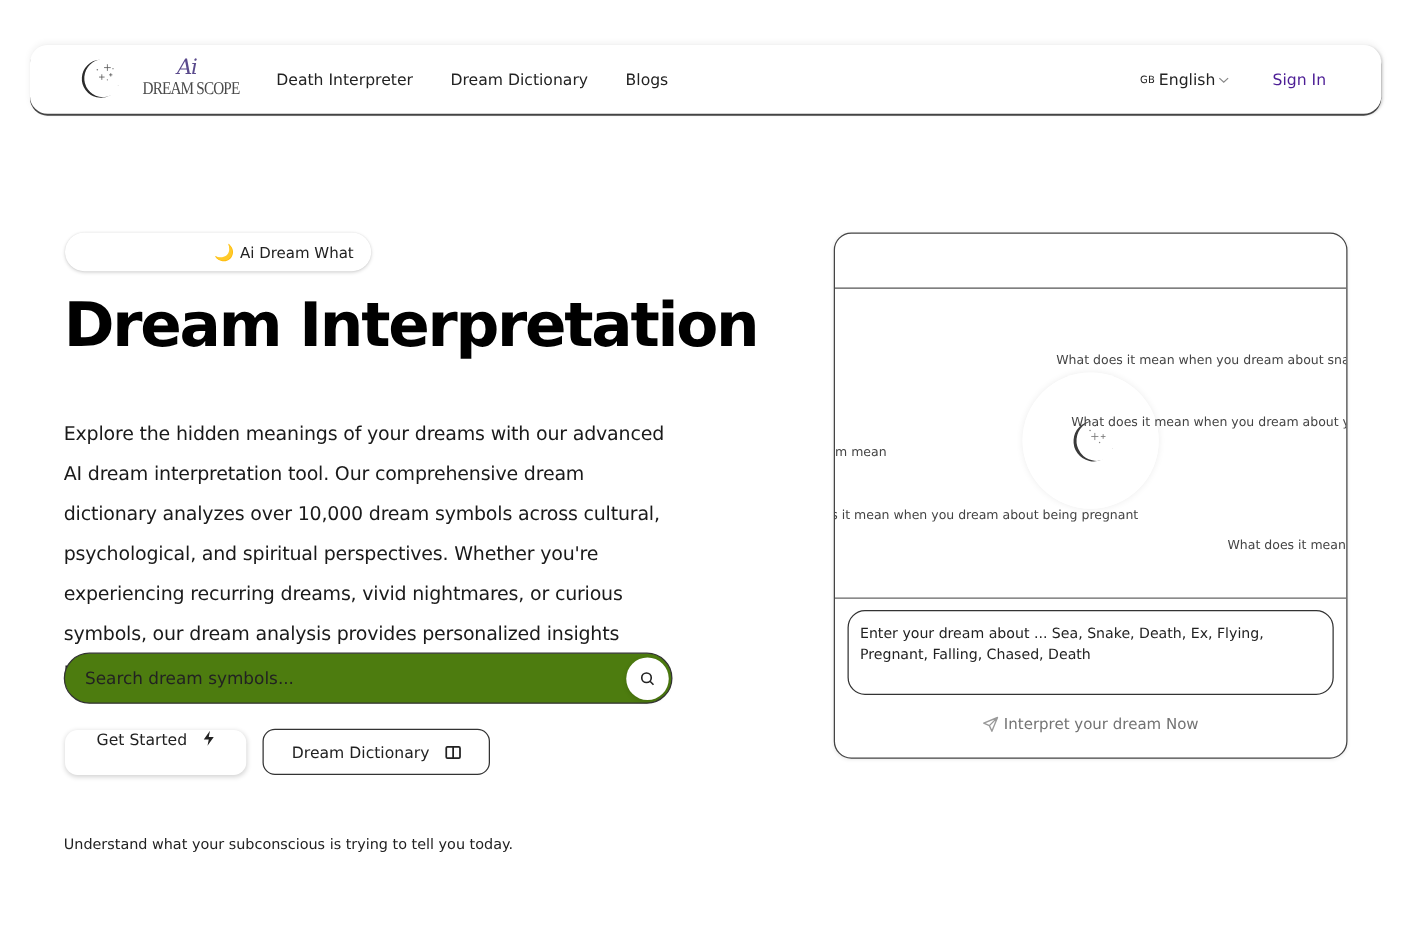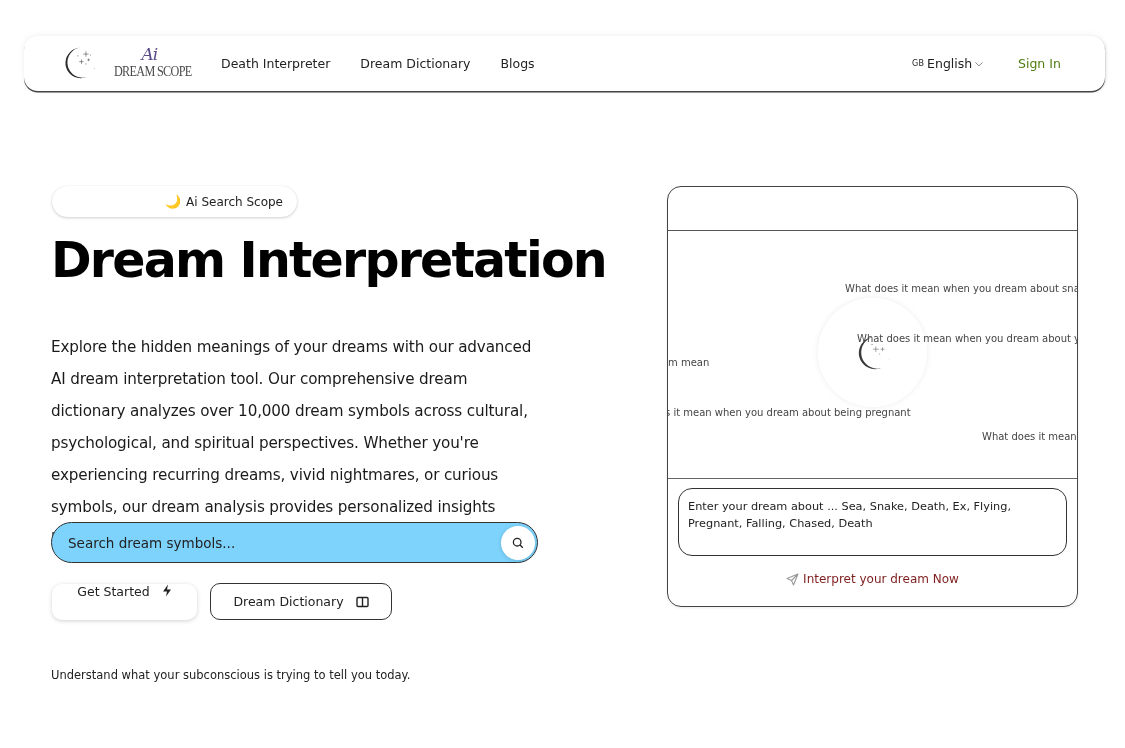--- a/index.html
+++ b/index.html
@@ -22,41 +22,41 @@
     .logo-ds {
       position: absolute; left: 0; top: 20px; font-family: "Liberation Serif", "DejaVu Serif", serif;
       font-size: 14.5px; color: #4a4a4a; letter-spacing: -0.8px; transform: scaleX(0.84); transform-origin: left;
       white-space: nowrap;
     }
     .nav-links { position: absolute; left: 197px; top: 0; height: 55px; display: flex; align-items: center; gap: 30px; }
     .nav-link { font-size: 12.5px; color: #222; text-decoration: none; cursor: pointer; white-space: nowrap; }
     .lang { position: absolute; left: 888px; top: 0; height: 55px; display: flex; align-items: center; font-size: 12.5px; color: #222; cursor: pointer; }
     .lang-flag { font-size: 8px; margin-right: 3px; letter-spacing: 0.2px; }
     .lang-chev { margin-left: 2px; font-size: 9px; color: #888; }
-    .signin { position: absolute; left: 994px; top: 0; height: 55px; display: flex; align-items: center; font-size: 12.5px; color: #4d7c0f; cursor: pointer; }
+    .signin { position: absolute; left: 994px; top: 0; height: 55px; display: flex; align-items: center; font-size: 12.5px; color: #4c1d95; cursor: pointer; }
 
     
     .badge {
       position: absolute; left: 52px; top: 186px; width: 245px; height: 31px; border-radius: 16px;
       background: #fff; box-shadow: 0 1px 3px rgba(0,0,0,0.18), 0 0 1px rgba(0,0,0,0.1);
       display: flex; align-items: center; justify-content: flex-end; padding-right: 14px;
       font-size: 12px; color: #222;
     }
     .badge-icon { font-size: 13px; margin-right: 4px; }
     .hero-title {
       position: absolute; left: 51px; top: 232px; font-family: "DejaVu Sans", sans-serif; font-weight: 700;
       font-size: 49px; letter-spacing: -1.8px; color: #000; white-space: nowrap;
     }
     .hero-desc {
       position: absolute; left: 51px; top: 331px; width: 495px; font-size: 15.2px; line-height: 32px; color: #1a1a1a;
       letter-spacing: -0.15px;
     }
     .search {
       position: absolute; left: 51px; top: 522px; width: 487px; height: 41px; border: 1.2px solid #333;
-      border-radius: 21px; background: #7dd3fc; display: flex; align-items: center;
+      border-radius: 21px; background: #4d7c0f; display: flex; align-items: center;
     }
     .search-input {
       border: none; outline: none; background: transparent; font-family: "DejaVu Sans", sans-serif; font-size: 13.5px;
       color: #222; margin-left: 16px; width: 420px;
     }
     .search-input::placeholder { color: #222; }
     .search-btn {
       position: absolute; right: 2px; top: 3px; width: 34px; height: 34px; border-radius: 50%; background: #fff;
       box-shadow: 0 1px 4px rgba(0,0,0,0.15); display: flex; align-items: center; justify-content: center; cursor: pointer;
     }
@@ -87,21 +87,21 @@
       display: flex; align-items: center; justify-content: center;
     }
     .card-footer { padding: 9px 10px 0 10px; }
     .dream-input {
       width: 389px; height: 68px; border: 1.2px solid #333; border-radius: 14px; padding: 9px 9px;
       font-family: "DejaVu Sans", sans-serif; font-size: 11.3px; line-height: 17px; color: #222; resize: none; outline: none;
     }
     .dream-input::placeholder { color: #222; }
     .interpret-btn {
       display: flex; align-items: center; justify-content: center; gap: 4px; margin-top: 12px;
-      font-size: 12px; color: #7f1d1d; cursor: pointer;
+      font-size: 12px; color: #737373; cursor: pointer;
     }
   </style>
 </head>
 <body>
 
 <nav class="navbar">
   <div class="logo">
     <svg class="logo-moon" viewBox="0 0 42 42">
       <path d="M22 4 A17 17 0 1 0 39 27 A14 14 0 0 1 22 4 Z" fill="#2b2b2b"></path>
       <path d="M22 4 A17 17 0 1 0 39 27 A15.5 15.5 0 0 1 20 5 Z" fill="#fff" transform="translate(2.2 -0.5)"></path>
@@ -132,21 +132,21 @@
     <svg class="lang-chev" width="10" height="8" viewBox="0 0 10 8">
       <path d="M1.5 2.5 L5 5.8 L8.5 2.5" stroke="#888" stroke-width="1" fill="none"></path>
     </svg>
   </div>
 
   <a class="signin">Sign In</a>
 </nav>
 
 <div class="badge">
   <span class="badge-icon">🌙</span>
-  <span>Ai Search Scope</span>
+  <span>Ai Dream What</span>
 </div>
 
 <h1 class="hero-title">Dream Interpretation</h1>
 
 <p class="hero-desc">Explore the hidden meanings of your dreams with our advanced AI dream interpretation tool. Our comprehensive dream dictionary analyzes over 10,000 dream symbols across cultural, psychological, and spiritual perspectives. Whether you're experiencing recurring dreams, vivid nightmares, or curious symbols, our dream analysis provides personalized insights beyond traditional dream meanings.</p>
 
 <div class="search">
   <input class="search-input" type="text" placeholder="Search dream symbols..." style="">
   <div class="search-btn">
     <svg width="12" height="12" viewBox="0 0 12 12">

